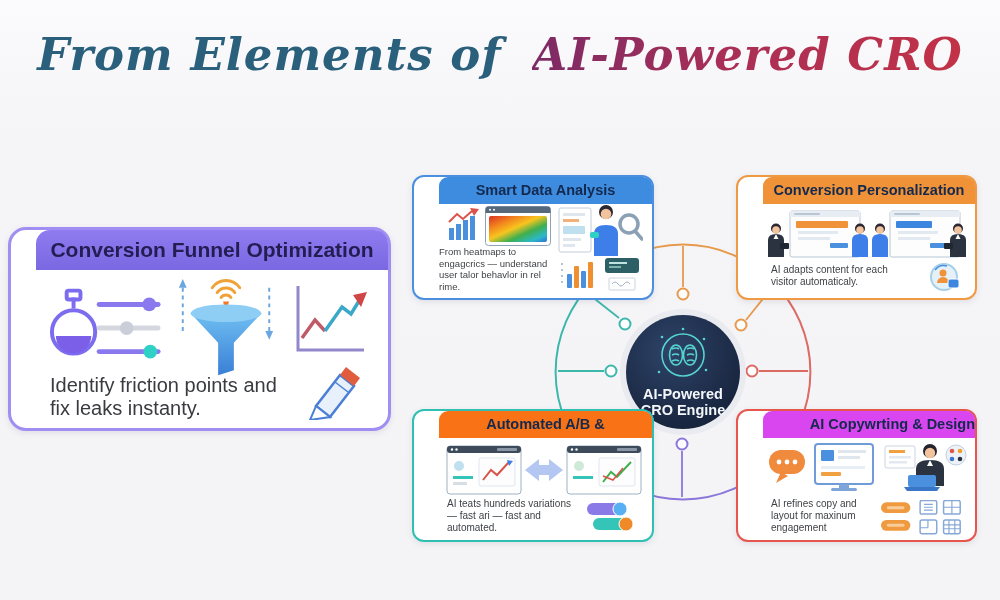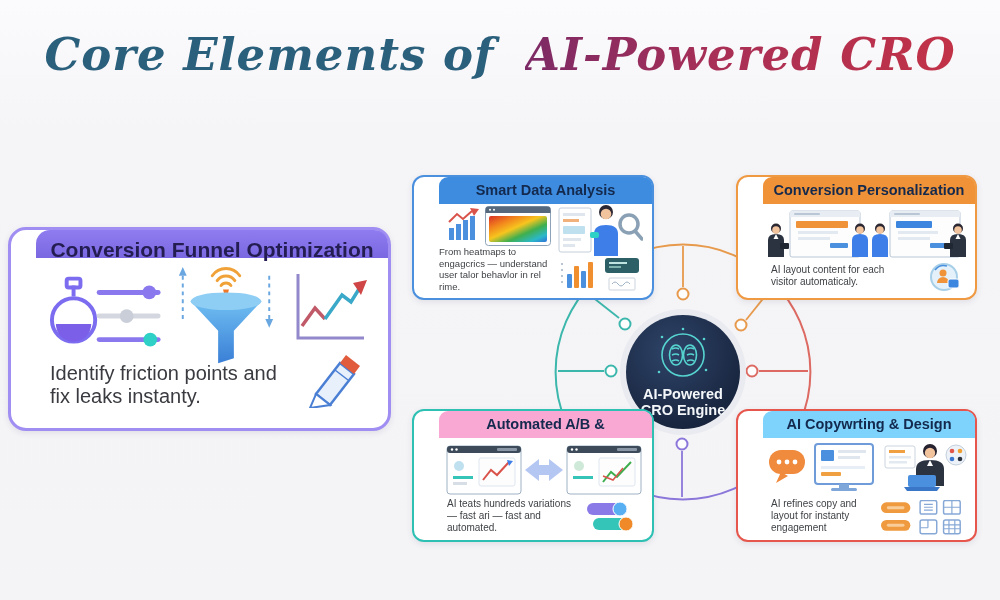--- a/index.html
+++ b/index.html
@@ -29,39 +29,39 @@
             height:27px;line-height:27px;border-radius:9px 9px 0 0;}
   .card .bd{position:relative;height:calc(100% - 27px);}
   .abs{position:absolute;}
   .desc{position:absolute;color:#3f4246;}
   
   #card-smart      {left:412px;top:175px;width:213px;height:121px;border:2px solid #4a90de;}
   #card-smart .hd  {background:#3e8cdf;}
   #card-predictive {left:736px;top:175px;width:212px;height:121px;border:2px solid #ef9a43;}
   #card-predictive .hd{background:#f09238;}
   #card-automated  {left:412px;top:409px;width:213px;height:129px;border:2px solid #2fc0b4;}
-  #card-automated .hd{background:#f9a8d4;}
+  #card-automated .hd{background:#f97316;}
   #card-copy       {left:736px;top:409px;width:212px;height:129px;border:2px solid #e6564c;}
-  #card-copy .hd   {background:#7dd3fc;}
+  #card-copy .hd   {background:#d946ef;text-align:right;}
   .small-desc{font-size:10px;line-height:1.22;}
   
   #funnel-card{left:8px;top:227px;width:352px;height:198px;border:3px solid #a18ef2;border-radius:18px;}
-  #funnel-card .hd{height:28px;line-height:40px;font-size:21px;color:#231d52;
+  #funnel-card .hd{height:40px;line-height:40px;font-size:21px;color:#231d52;
                    background:linear-gradient(180deg,#8f7cf0,#7a68e2);border-radius:14px 14px 0 0;}
   #funnel-card .bd{height:152px;}
   #funnel-desc{left:14px;top:104px;width:246px;font-size:20px;line-height:1.15;color:#3a3b40;}
   
   #diagram{position:absolute;left:400px;top:125px;width:600px;height:475px;}
   .hub-text{font-family:"Liberation Sans",sans-serif;font-size:14.5px;font-weight:bold;fill:#f4f7fa;}
 </style>
 </head>
 <body>
 
 <div class="main-title">
-  <span class="t-part1">Core Elements of</span>
+  <span class="t-part1">From Elements of</span>
   <span class="t-part2">AI-Powered CRO</span>
 </div>
 
 <svg id="diagram" viewBox="400 125 600 475">
   <defs>
     <radialGradient id="hubg" cx="40%" cy="32%" r="80%">
       <stop offset="0%" stop-color="#2e4469"></stop>
         <stop offset="100%" stop-color="#141f36"></stop>
     </radialGradient>
   </defs>
@@ -267,21 +267,21 @@
       <rect x="30" y="14" width="52" height="7" rx="1" fill="#f09238"></rect>
       <use href="#p-suit" x="0" y="16"></use>
       <rect x="14" y="36" width="9" height="6" rx="1" fill="#1f2733"></rect>
       <use href="#p-blue" x="84" y="16"></use>
       <use href="#pg-browser" x="124" y="4"></use>
       <rect x="130" y="14" width="36" height="7" rx="1" fill="#3d86e0"></rect>
       <use href="#p-blue" x="104" y="16"></use>
       <use href="#p-suit" x="182" y="16"></use>
       <rect x="178" y="36" width="9" height="6" rx="1" fill="#1f2733"></rect>
     </svg>
-    <p class="desc small-desc" style="left:8px;top:60px;width:140px;margin:0">AI layout content for each visitor automaticaly.</p>
+    <p class="desc small-desc" style="left:8px;top:60px;width:140px;margin:0">AI adapts content for each visitor automaticaly.</p>
     <svg class="abs" style="left:166px;top:58px" width="34" height="30" viewBox="0 0 34 30">
       <circle cx="15" cy="15" r="13" fill="#e4f1fa" stroke="#a8cfe8" stroke-width="2"></circle>
       <path d="M6,8 a11,11 0 0 1 12,-4" stroke="#4a90de" stroke-width="1.5" fill="none"></path>
       <circle cx="14" cy="11" r="3.5" fill="#f09238"></circle>
       <path d="M8,21 a6,6 0 0 1 12,0 z" fill="#f09238"></path>
       <rect x="19" y="17" width="11" height="9" rx="2" fill="#3d86e0" stroke="#fff"></rect>
     </svg>
   </div>
 </div>
 
@@ -357,21 +357,21 @@
         <path d="M137,45 h36 l-3,4 h-30 z" fill="#3a76c8"></path>
       </g>
       <g>
         <circle cx="189" cy="13" r="10" fill="#edf2f8" stroke="#c3cfdc"></circle>
         <circle cx="185" cy="9" r="2.3" fill="#e2574c"></circle>
           <circle cx="193" cy="9" r="2.3" fill="#f0a030"></circle>
         <circle cx="185" cy="17" r="2.3" fill="#3b76d0"></circle>
           <circle cx="193" cy="17" r="2.3" fill="#2b3240"></circle>
       </g>
     </svg>
-    <p class="desc small-desc" style="left:8px;top:60px;width:106px;margin:0">AI refines copy and layout for instanty engagement</p>
+    <p class="desc small-desc" style="left:8px;top:60px;width:106px;margin:0">AI refines copy and layout for maxinum engagement</p>
     <svg class="abs" style="left:118px;top:62px" width="88" height="36" viewBox="0 0 90 36">
       <g>
         <rect x="0" y="2" width="30" height="11" rx="5.5" fill="#f09a3f"></rect>
           <rect x="6" y="6" width="18" height="3" rx="1.5" fill="#f8cd9a"></rect>
         <rect x="0" y="20" width="30" height="11" rx="5.5" fill="#f09a3f"></rect>
           <rect x="6" y="24" width="18" height="3" rx="1.5" fill="#f8cd9a"></rect>
       </g>
       <g fill="#fff" stroke="#86a8d6" stroke-width="1.5">
         <rect x="40" y="0" width="17" height="14" rx="2"></rect>
         <rect x="64" y="0" width="17" height="14" rx="2"></rect>

